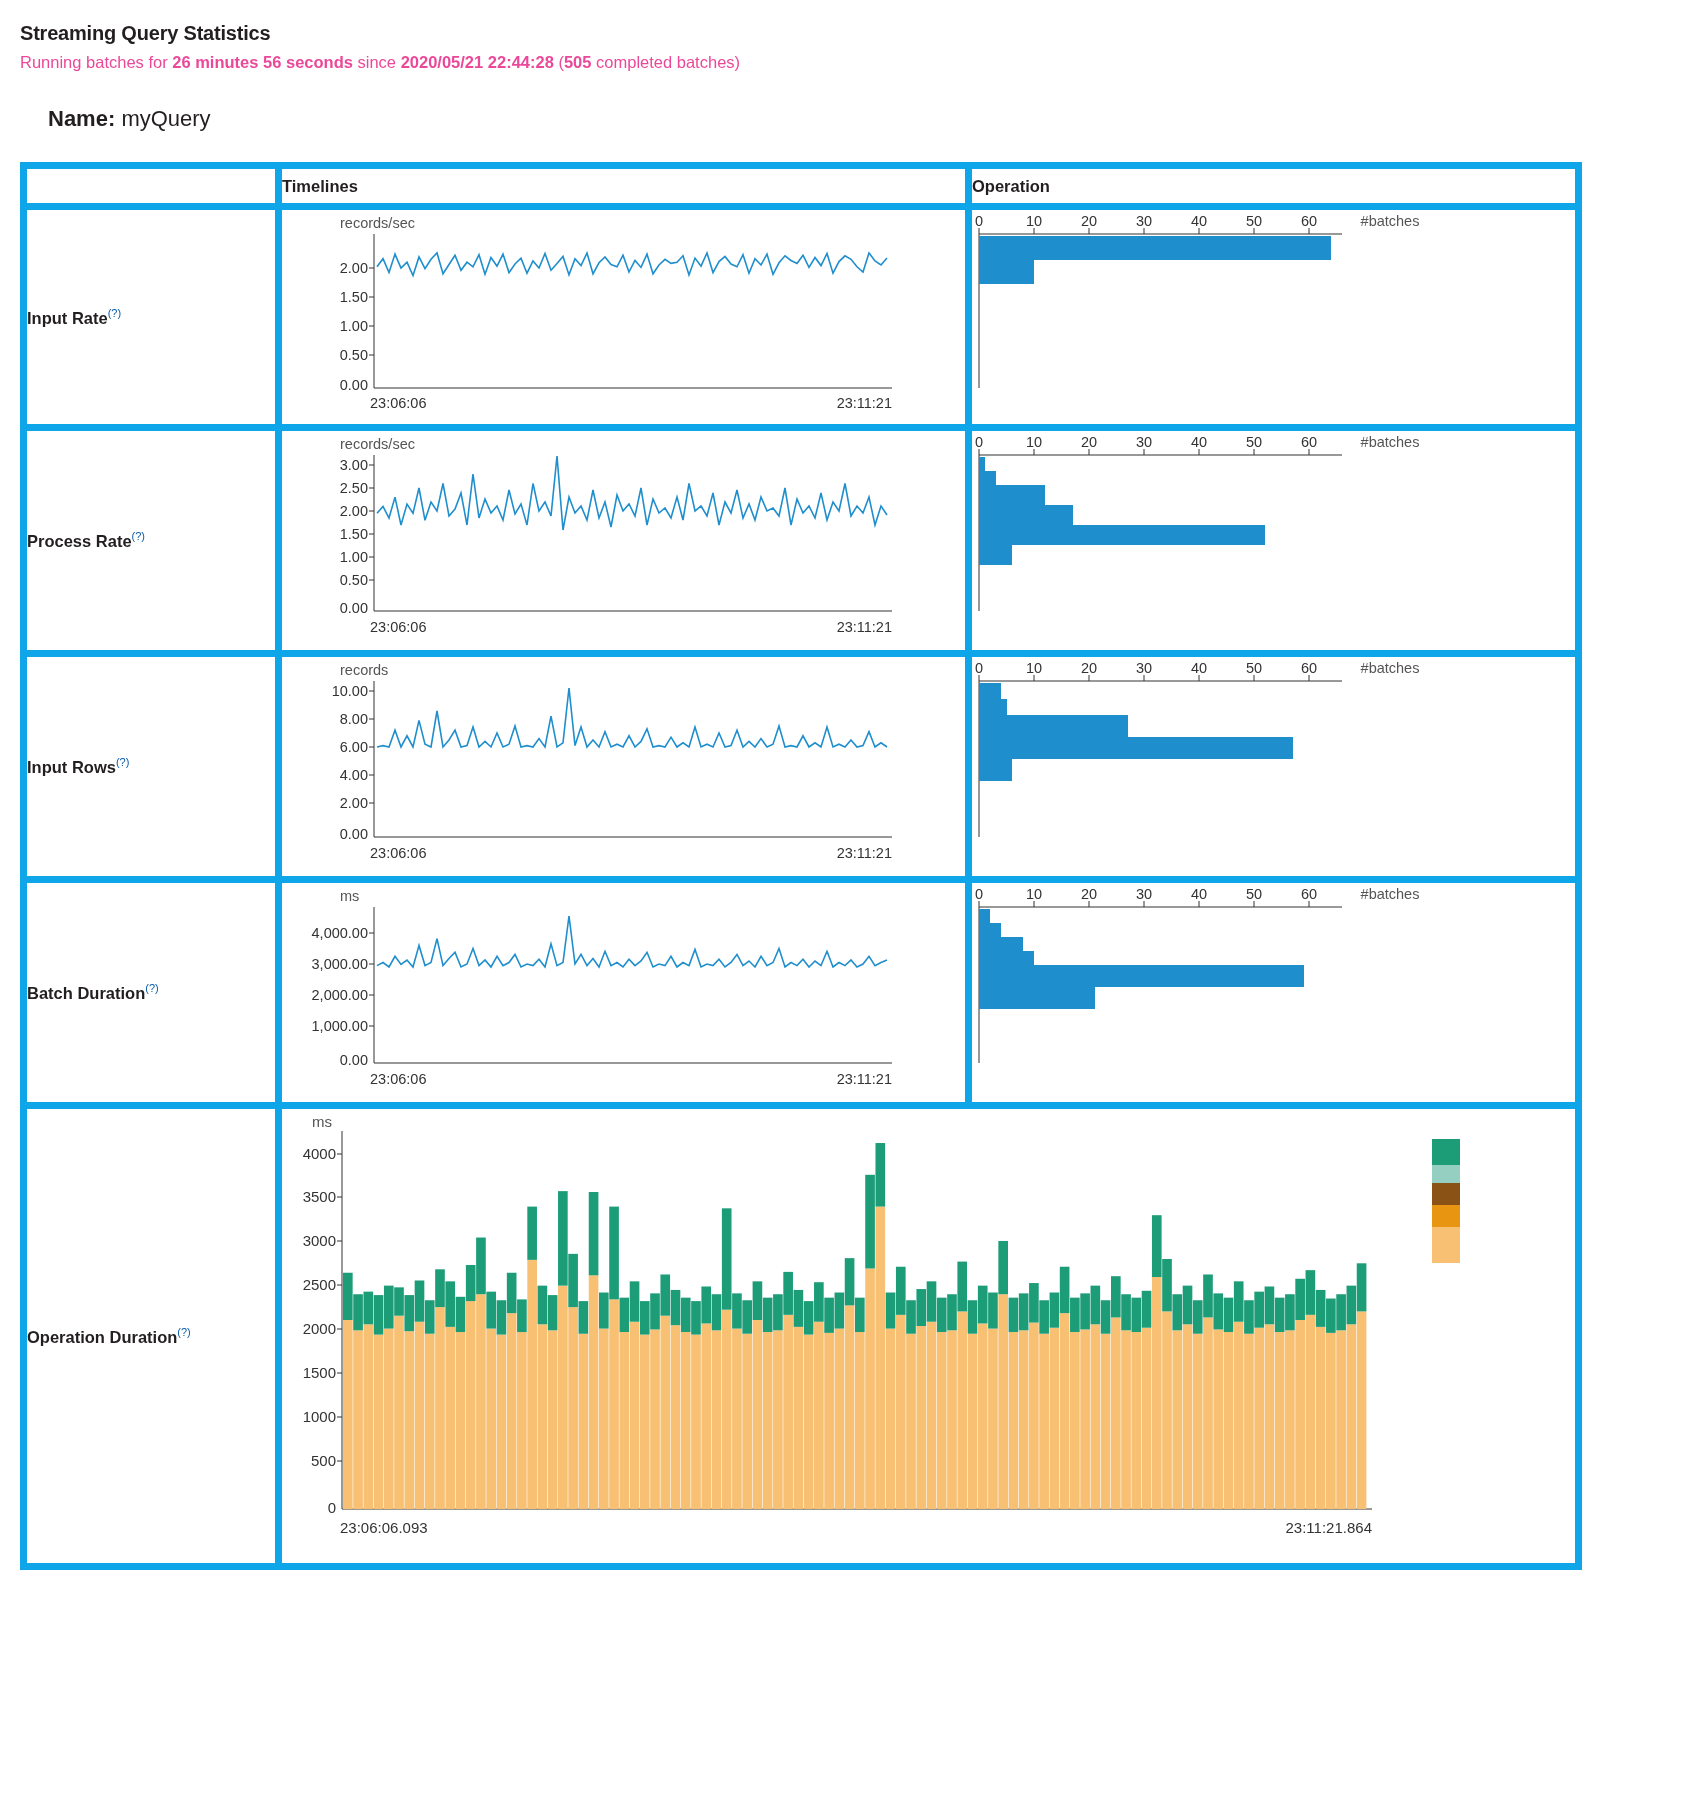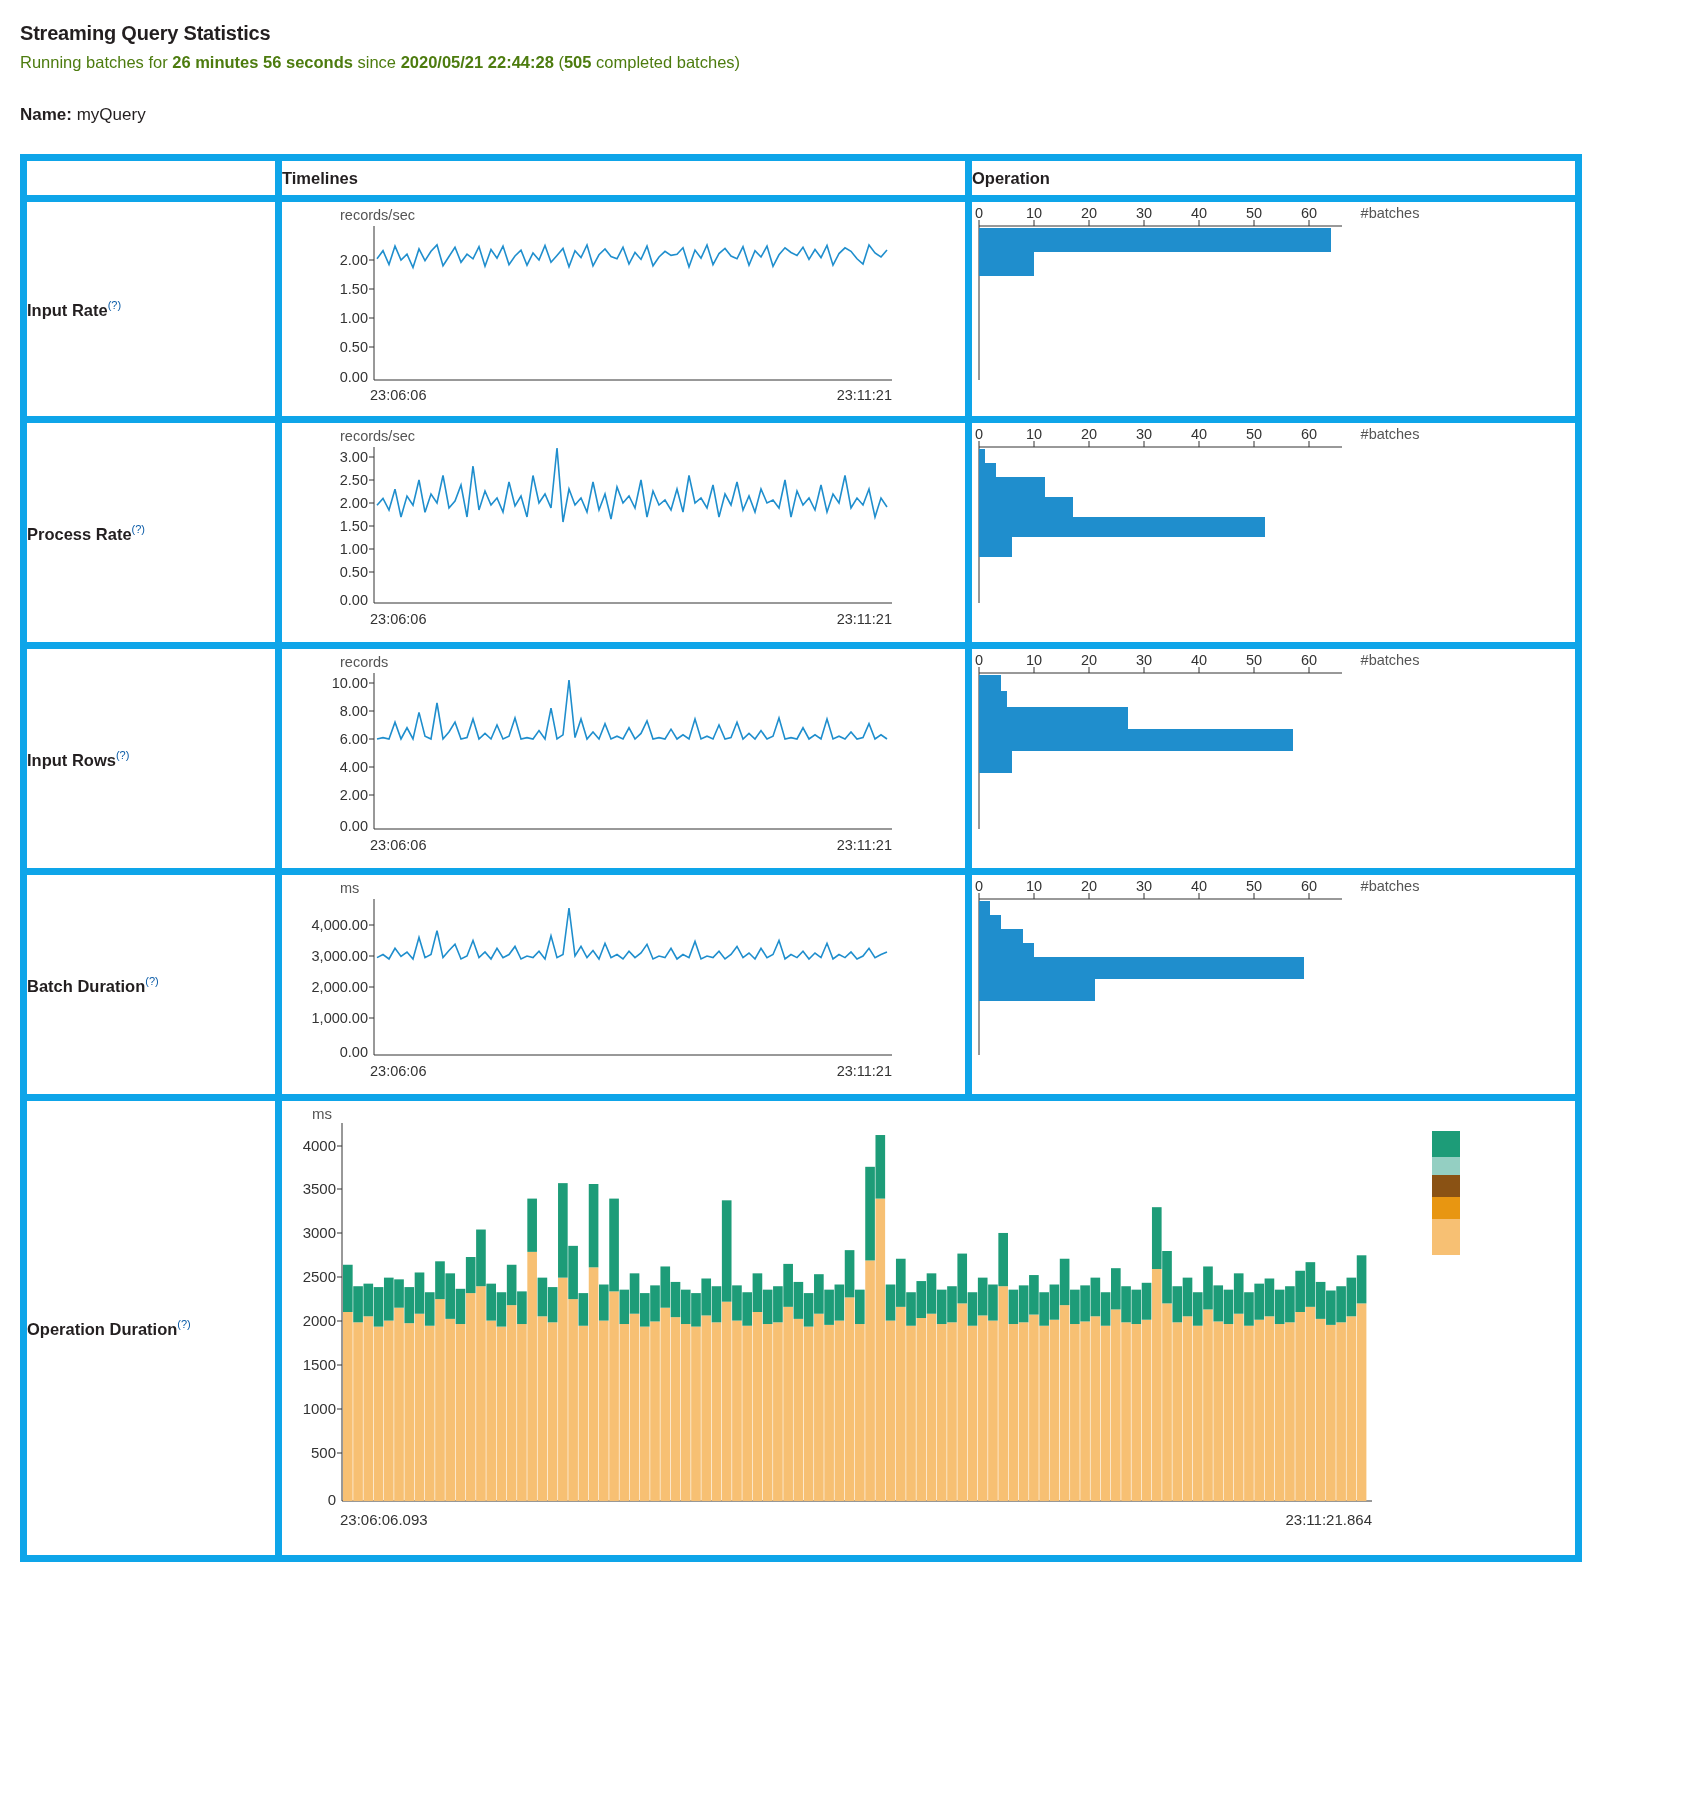--- a/index.html
+++ b/index.html
@@ -17,27 +17,28 @@
   }
   h1.page-title {
     font-size: 20px;
     font-weight: bold;
     margin: 6px 0 8px 0;
     letter-spacing: -0.2px;
   }
   .subtitle {
     font-size: 16.5px;
     margin: 0 0 30px 0;
-    color: #4d7c0f;
+    color: #ec4899;
   }
   .subtitle b { font-weight: bold; }
   .meta {
-    font-size: 17px;
+    font-size: 22px;
     line-height: 1.55;
     margin-bottom: 26px;
+    margin-left: 28px;
   }
   .meta .k { font-weight: bold; }
 
   table.stats {
     border-collapse: collapse;
     width: 1556px;
     table-layout: fixed;
   }
   table.stats td, table.stats th {
     border: 7px solid #0ea5e9;

